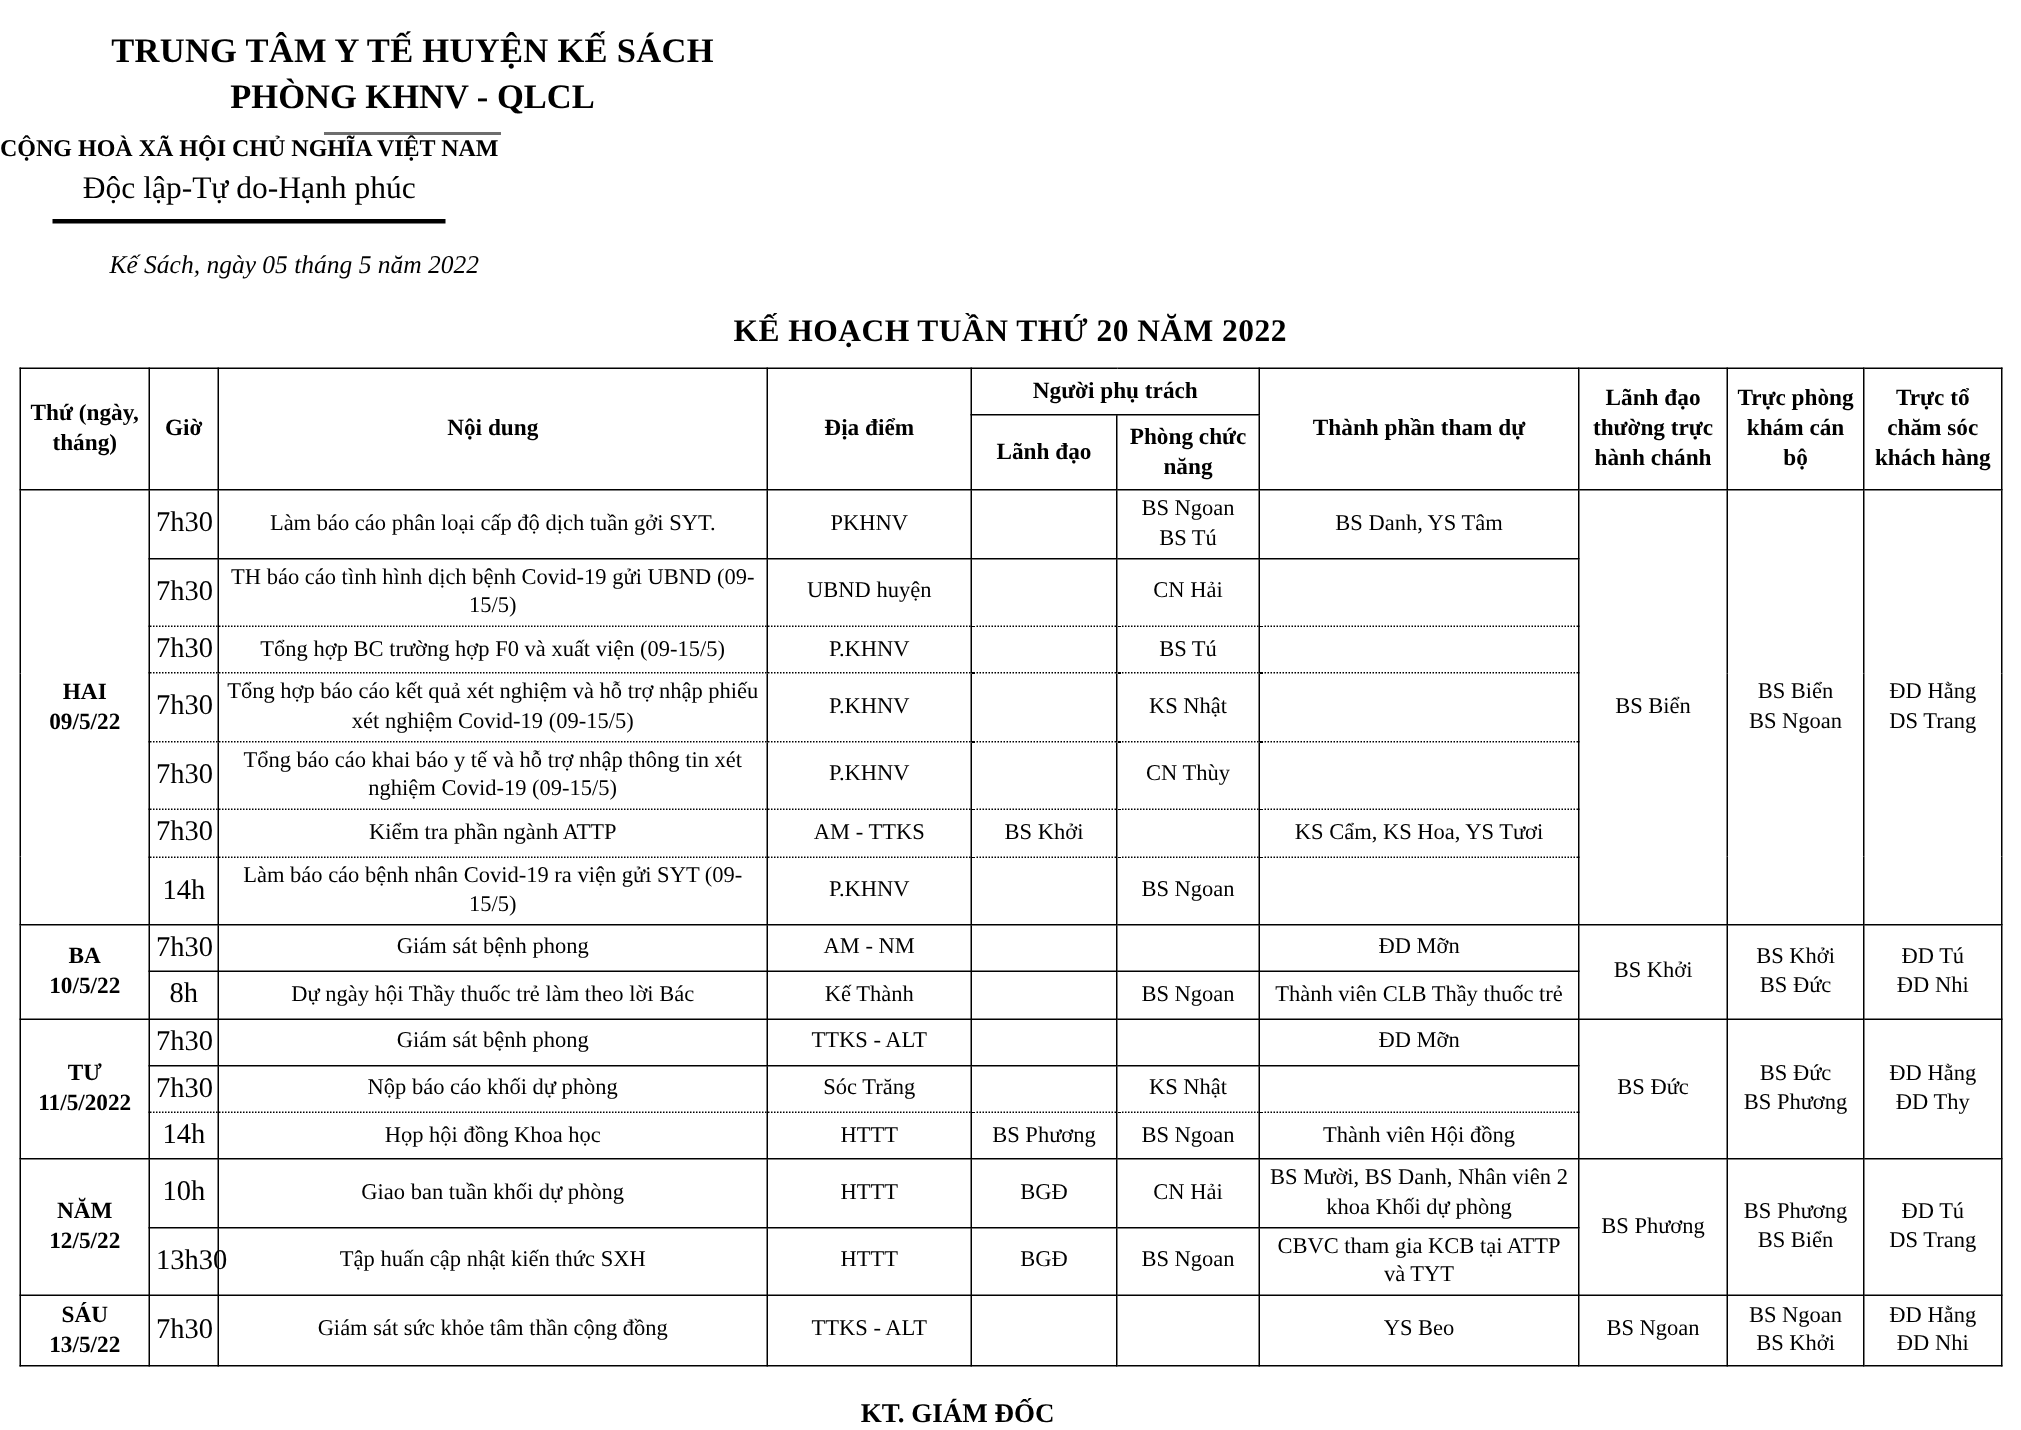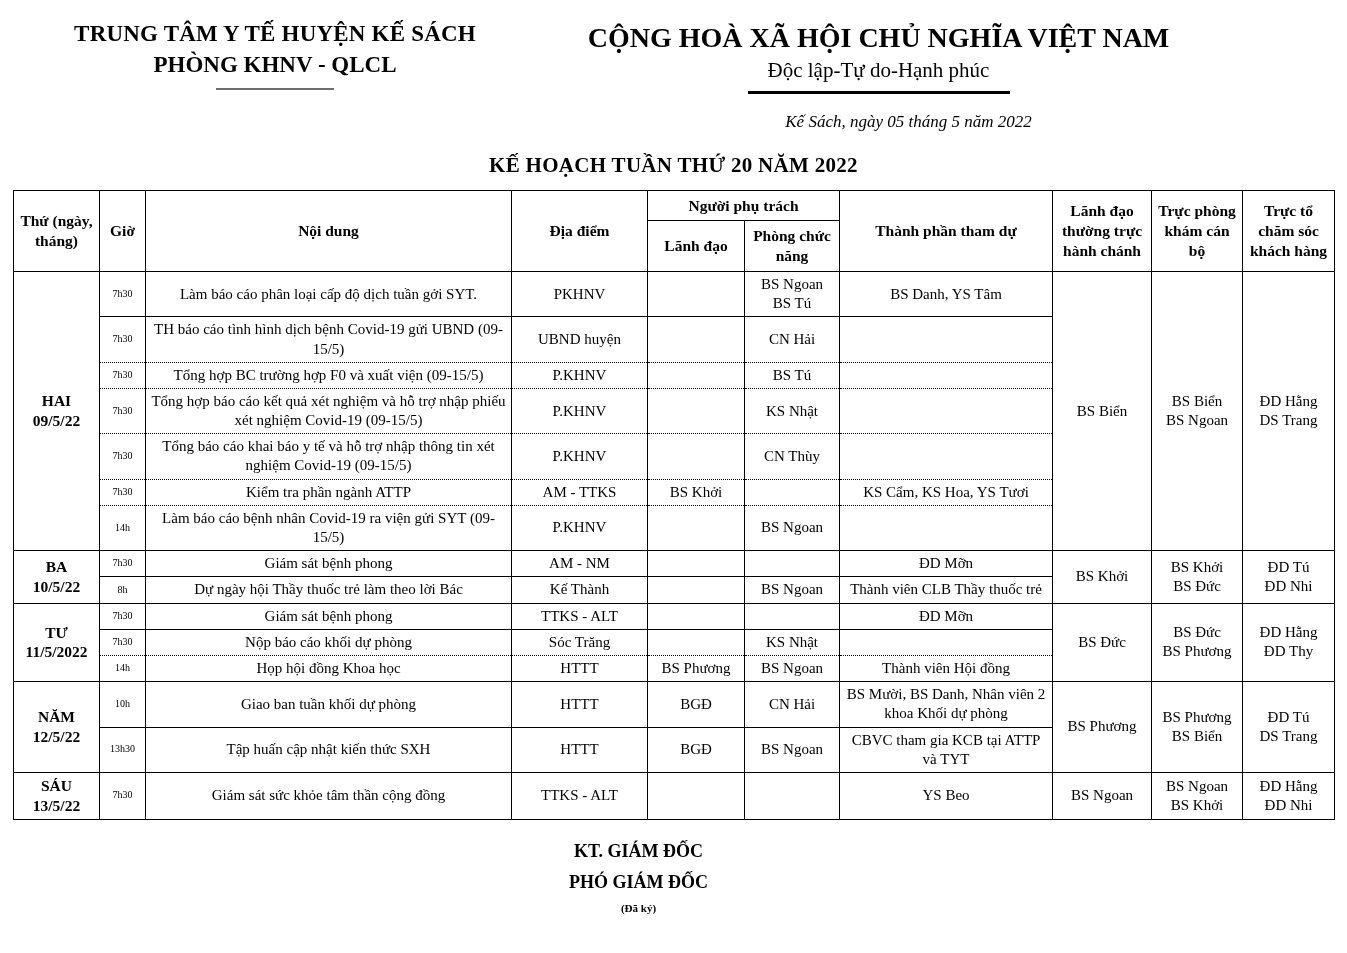--- a/index.html
+++ b/index.html
@@ -16,20 +16,21 @@
     color: #000000;
     position: relative;
     overflow: hidden;
   }
 
   
   .doc-header {
     display: flex;
     align-items: flex-start;
     padding-top: 20px;
+    flex-direction: column;
   }
   .hdr-left {
     width: 520px;
     text-align: center;
     padding-left: 30px;
   }
   .hdr-right {
     flex: 1;
     text-align: center;
     padding-right: 110px;
@@ -45,21 +46,21 @@
     font-weight: bold;
     line-height: 1.45;
   }
   .rule-thin {
     width: 118px;
     height: 2px;
     background: #6e6e6e;
     margin: 7px auto 0 auto;
   }
   .nation-line1 {
-    font-size: 28px;
+    font-size: 16px;
     font-weight: bold;
     line-height: 1.25;
   }
   .nation-line2 {
     font-size: 21px;
     font-weight: normal;
     line-height: 1.5;
     display: inline-block;
     padding: 0 3px 3px 3px;
   }
@@ -108,21 +109,21 @@
     font-weight: bold;
     font-size: 15.5px;
     padding: 5px 3px;
   }
   
   tr.inner > td.dot-top { border-top: 1.6px dotted #000; }
   tr.inner > td.dot-bottom { border-bottom: 1.6px dotted #000; }
 
   td.c-content { text-align: left; padding-left: 7px; }
   td.c-day { font-weight: bold; font-size: 15.5px; line-height: 1.35; }
-  td.c-time { font-size: 10px; }
+  td.c-time { font-size: 19px; }
 
   
   .doc-footer {
     display: flex;
     padding: 16px 18px 0 18px;
   }
   .recipients {
     width: 760px;
     font-size: 16.5px;
     line-height: 1.4;

